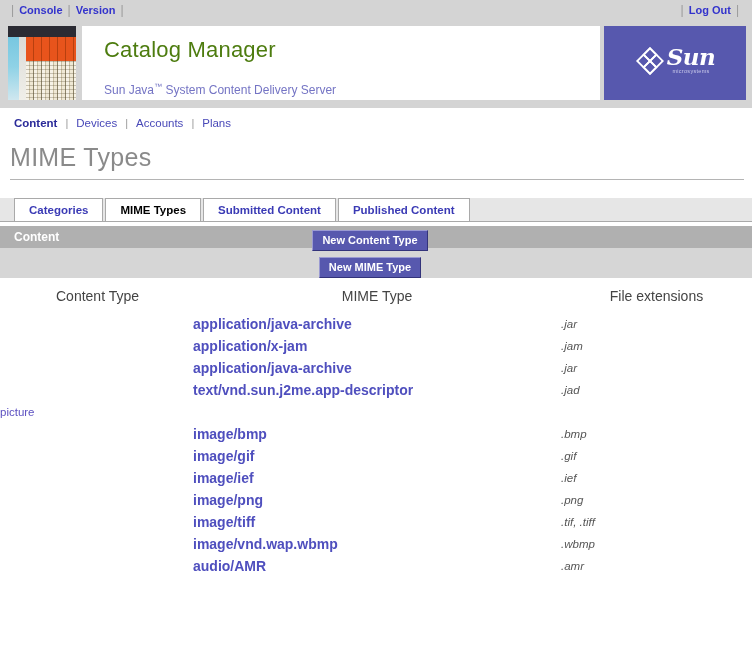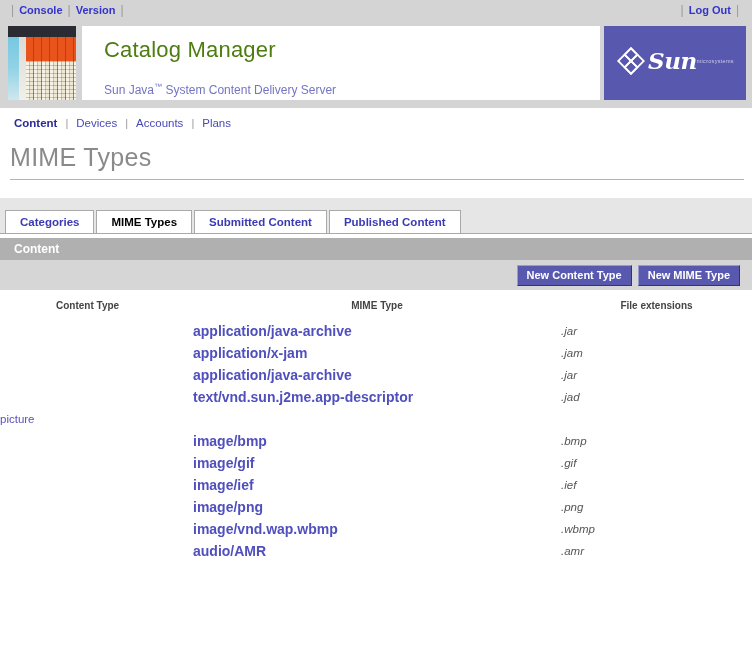--- a/index.html
+++ b/index.html
@@ -116,21 +116,21 @@
     height: 74px;
     margin-left: 4px;
     background: #5758ae;
     flex: 0 0 auto;
     display: flex;
     align-items: center;
     justify-content: center;
   }
   .logo-inner { display: flex; align-items: center; gap: 2px; transform: translateY(-2px); }
   .logo-mark { width: 30px; height: 30px; }
-  .logo-word { display: flex; align-items: center; }
+  .logo-word { display: flex; flex-direction: column; align-items: center; }
   .logo-sun {
     color: #ffffff;
     font-family: "DejaVu Serif", serif;
     font-style: italic;
     font-weight: bold;
     font-size: 23px;
     line-height: 20px;
     letter-spacing: -.5px;
   }
   .logo-micro {
@@ -169,23 +169,23 @@
   }
   .page-rule {
     height: 1px;
     background: #b4b4b4;
     margin-top: 7px;
   }
 
   
   .tabstrip {
     margin-top: 18px;
-    height: 36px;
+    height: 24px;
     background: #e6e6e6;
-    padding-left: 5px;
+    padding-left: 14px;
     box-sizing: border-box;
     display: flex;
     align-items: flex-end;
     border-bottom: 1px solid #a9a9a9;
   }
   .tab {
     height: 23px;
     background: #ffffff;
     border: 1px solid #a9a9a9;
     border-bottom: none;
@@ -216,20 +216,21 @@
   }
   .toolbar {
     height: 30px;
     background: #d6d6d6;
     display: flex;
     align-items: center;
     justify-content: flex-end;
     padding-right: 12px;
     box-sizing: border-box;
     gap: 6px;
+    flex-direction: column;
   }
   .btn {
     background: #5758ae;
     color: #ffffff;
     font-size: 11px;
     font-weight: bold;
     border-top: 1px solid #9a9ad2;
     border-left: 1px solid #9a9ad2;
     border-right: 1px solid #33337a;
     border-bottom: 1px solid #33337a;
@@ -238,22 +239,22 @@
     cursor: pointer;
     font-family: "Liberation Sans", sans-serif;
   }
 
   
   .tbl { width: 100%; border-collapse: collapse; table-layout: fixed; }
   .tbl col.c1 { width: 193px; }
   .tbl col.c2 { width: 368px; }
   .tbl col.c3 { width: 191px; }
   .tbl th {
-    font-size: 10px;
-    font-weight: bold;
+    font-size: 14px;
+    font-weight: normal;
     color: #444444;
     padding: 10px 0 9px 0;
     text-align: center;
   }
   .tbl th.h1 { text-align: left; padding-left: 56px; }
   .tbl td { padding: 0; height: 22px; vertical-align: middle; }
   .cat-cell { padding-left: 18px; }
   .cat-link {
     color: #5b4fc0;
     font-size: 11.5px;
@@ -410,20 +411,25 @@
         <td><a class="mime-link" href="#">image/ief</a></td>
         <td><span class="ext-text">.ief</span></td>
       </tr>
       <tr>
         <td class="cat-cell"></td>
         <td><a class="mime-link" href="#">image/png</a></td>
         <td><span class="ext-text">.png</span></td>
       </tr>
       <tr>
         <td class="cat-cell"></td>
+        <td><a class="mime-link" href="#">image/tiff</a></td>
+        <td><span class="ext-text">.tif, .tiff</span></td>
+      </tr>
+      <tr>
+        <td class="cat-cell"></td>
         <td><a class="mime-link" href="#">image/vnd.wap.wbmp</a></td>
         <td><span class="ext-text">.wbmp</span></td>
       </tr>
       <tr>
         <td class="cat-cell"></td>
         <td><a class="mime-link" href="#">audio/AMR</a></td>
         <td><span class="ext-text">.amr</span></td>
       </tr>
     </tbody>
 </table>

